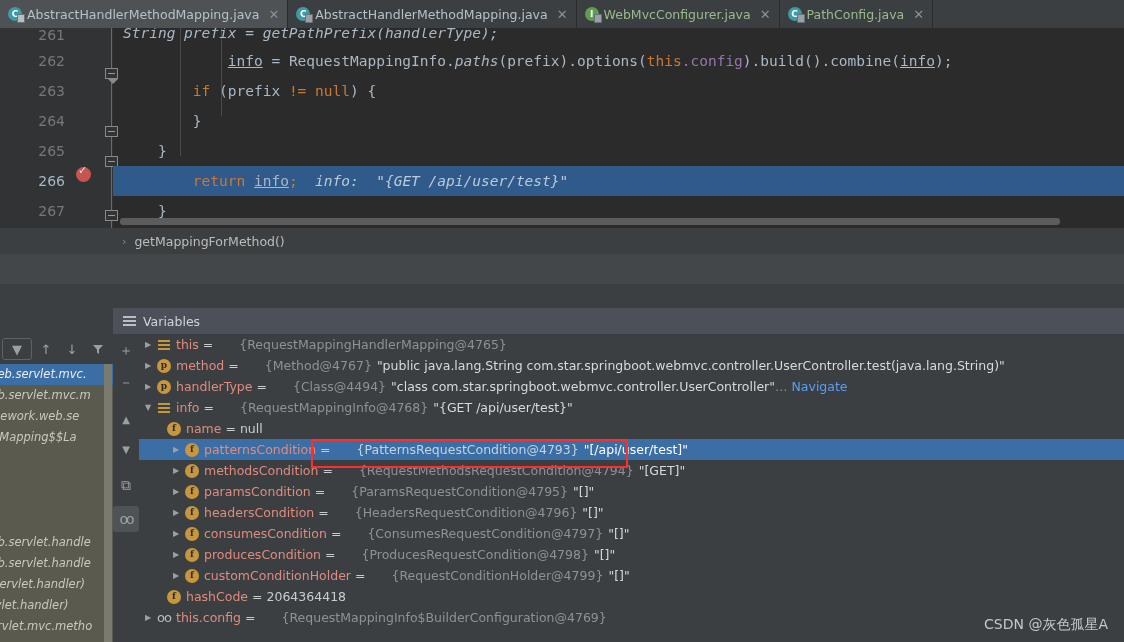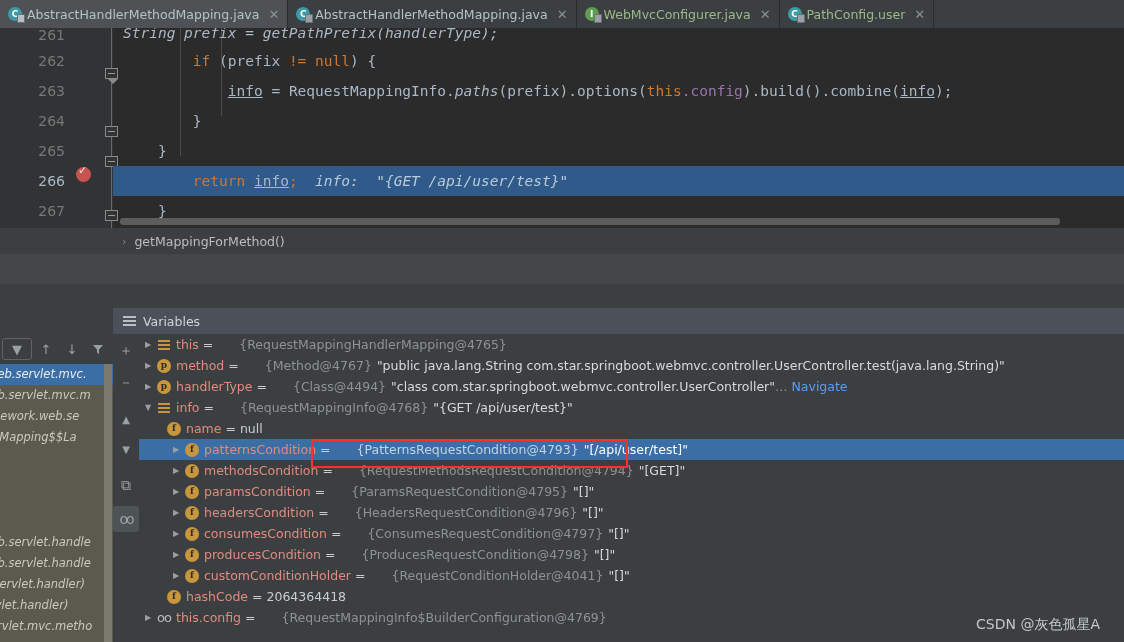--- a/index.html
+++ b/index.html
@@ -232,21 +232,21 @@
   .vnull { color: #c8cdd2; }
   .vnum { color: #c8cdd2; }
   .navlink { color: #589df6; margin-left: 4px; }
   .ellip { color: #8d9296; }
 
   .redbox {
     position: absolute; border: 2px solid #ff2d2d; pointer-events: none;
   }
 
   .watermark {
-    position: absolute; right: 24px; bottom: 8px;
+    position: absolute; right: 16px; bottom: 8px;
     font-size: 14px; color: #c3c8cc;
     font-family: "DejaVu Sans", sans-serif;
   }
 </style>
 </head>
 <body>
 
 <div class="root">
 
   <div class="tabbar">
@@ -260,21 +260,21 @@
       <span class="tabname">AbstractHandlerMethodMapping.java</span>
       <span class="close">✕</span>
     </div>
     <div class="tab inactive t-green">
       <span class="ficon ifc">I</span>
       <span class="tabname">WebMvcConfigurer.java</span>
       <span class="close">✕</span>
     </div>
     <div class="tab inactive t-green">
       <span class="ficon cls">C</span>
-      <span class="tabname">PathConfig.user</span>
+      <span class="tabname">PathConfig.java</span>
       <span class="close">✕</span>
     </div>
   </div>
 
   <div class="editor">
 
     <div class="gutter">
       <div class="linenos">
         <div class="lineno" style="height:18px;line-height:14px;">261</div>
         <div class="lineno">262</div>
@@ -303,23 +303,23 @@
           </div>
       </div>
     </div>
 
     <div class="codearea">
       <div class="indentguide" style="left:67px;height:128px;"></div>
       <div class="indentguide" style="left:108px;height:88px;"></div>
 
       <div class="cline" style="height:18px;line-height:10px;overflow:hidden;"><span class="ital">String prefix = getPathPrefix(handlerType);</span></div>
 
+      <div class="cline">            <span class="und">info</span><span> = RequestMappingInfo.</span><span class="ital" style="color:#a9b7c6">paths</span><span>(prefix).options(</span><span class="kw">this</span><span class="fld">.config</span><span>).build().combine(</span><span class="und">info</span><span>);</span></div>
+
       <div class="cline">        <span class="kw">if</span> (prefix <span class="kw">!=</span> <span class="kw">null</span>) {</div>
-
-      <div class="cline">            <span class="und">info</span><span> = RequestMappingInfo.</span><span class="ital" style="color:#a9b7c6">paths</span><span>(prefix).options(</span><span class="kw">this</span><span class="fld">.config</span><span>).build().combine(</span><span class="und">info</span><span>);</span></div>
 
       <div class="cline">        <span>}</span></div>
 
       <div class="cline">    <span>}</span></div>
 
       <div class="cline hl">        <span class="kw">return</span> <span class="und">info</span><span class="kw">;</span>  <span class="hint-hl">info:  "{GET /api/user/test}"</span></div>
 
       <div class="cline">    <span>}</span></div>
 
       <div class="cline"></div>
@@ -502,21 +502,21 @@
         <span class="vtype">{ProducesRequestCondition@4798}</span>
         <span style="width:5px"></span>
         <span class="vval">"[]"</span>
       </div>
 
       <div class="vrow" style="padding-left:28px;">
         <span class="arrow">▶</span>
         <span class="vicon">f</span>
         <span class="vname">customConditionHolder</span>
         <span class="veq">=</span>
-        <span class="vtype">{RequestConditionHolder@4041}</span>
+        <span class="vtype">{RequestConditionHolder@4799}</span>
         <span style="width:5px"></span>
         <span class="vval">"[]"</span>
       </div>
 
       <div class="vrow" style="padding-left:28px;">
         <span class="vicon">f</span>
         <span class="vname">hashCode</span>
         <span class="veq">=</span>
         <span class="vnum">2064364418</span>
       </div>

